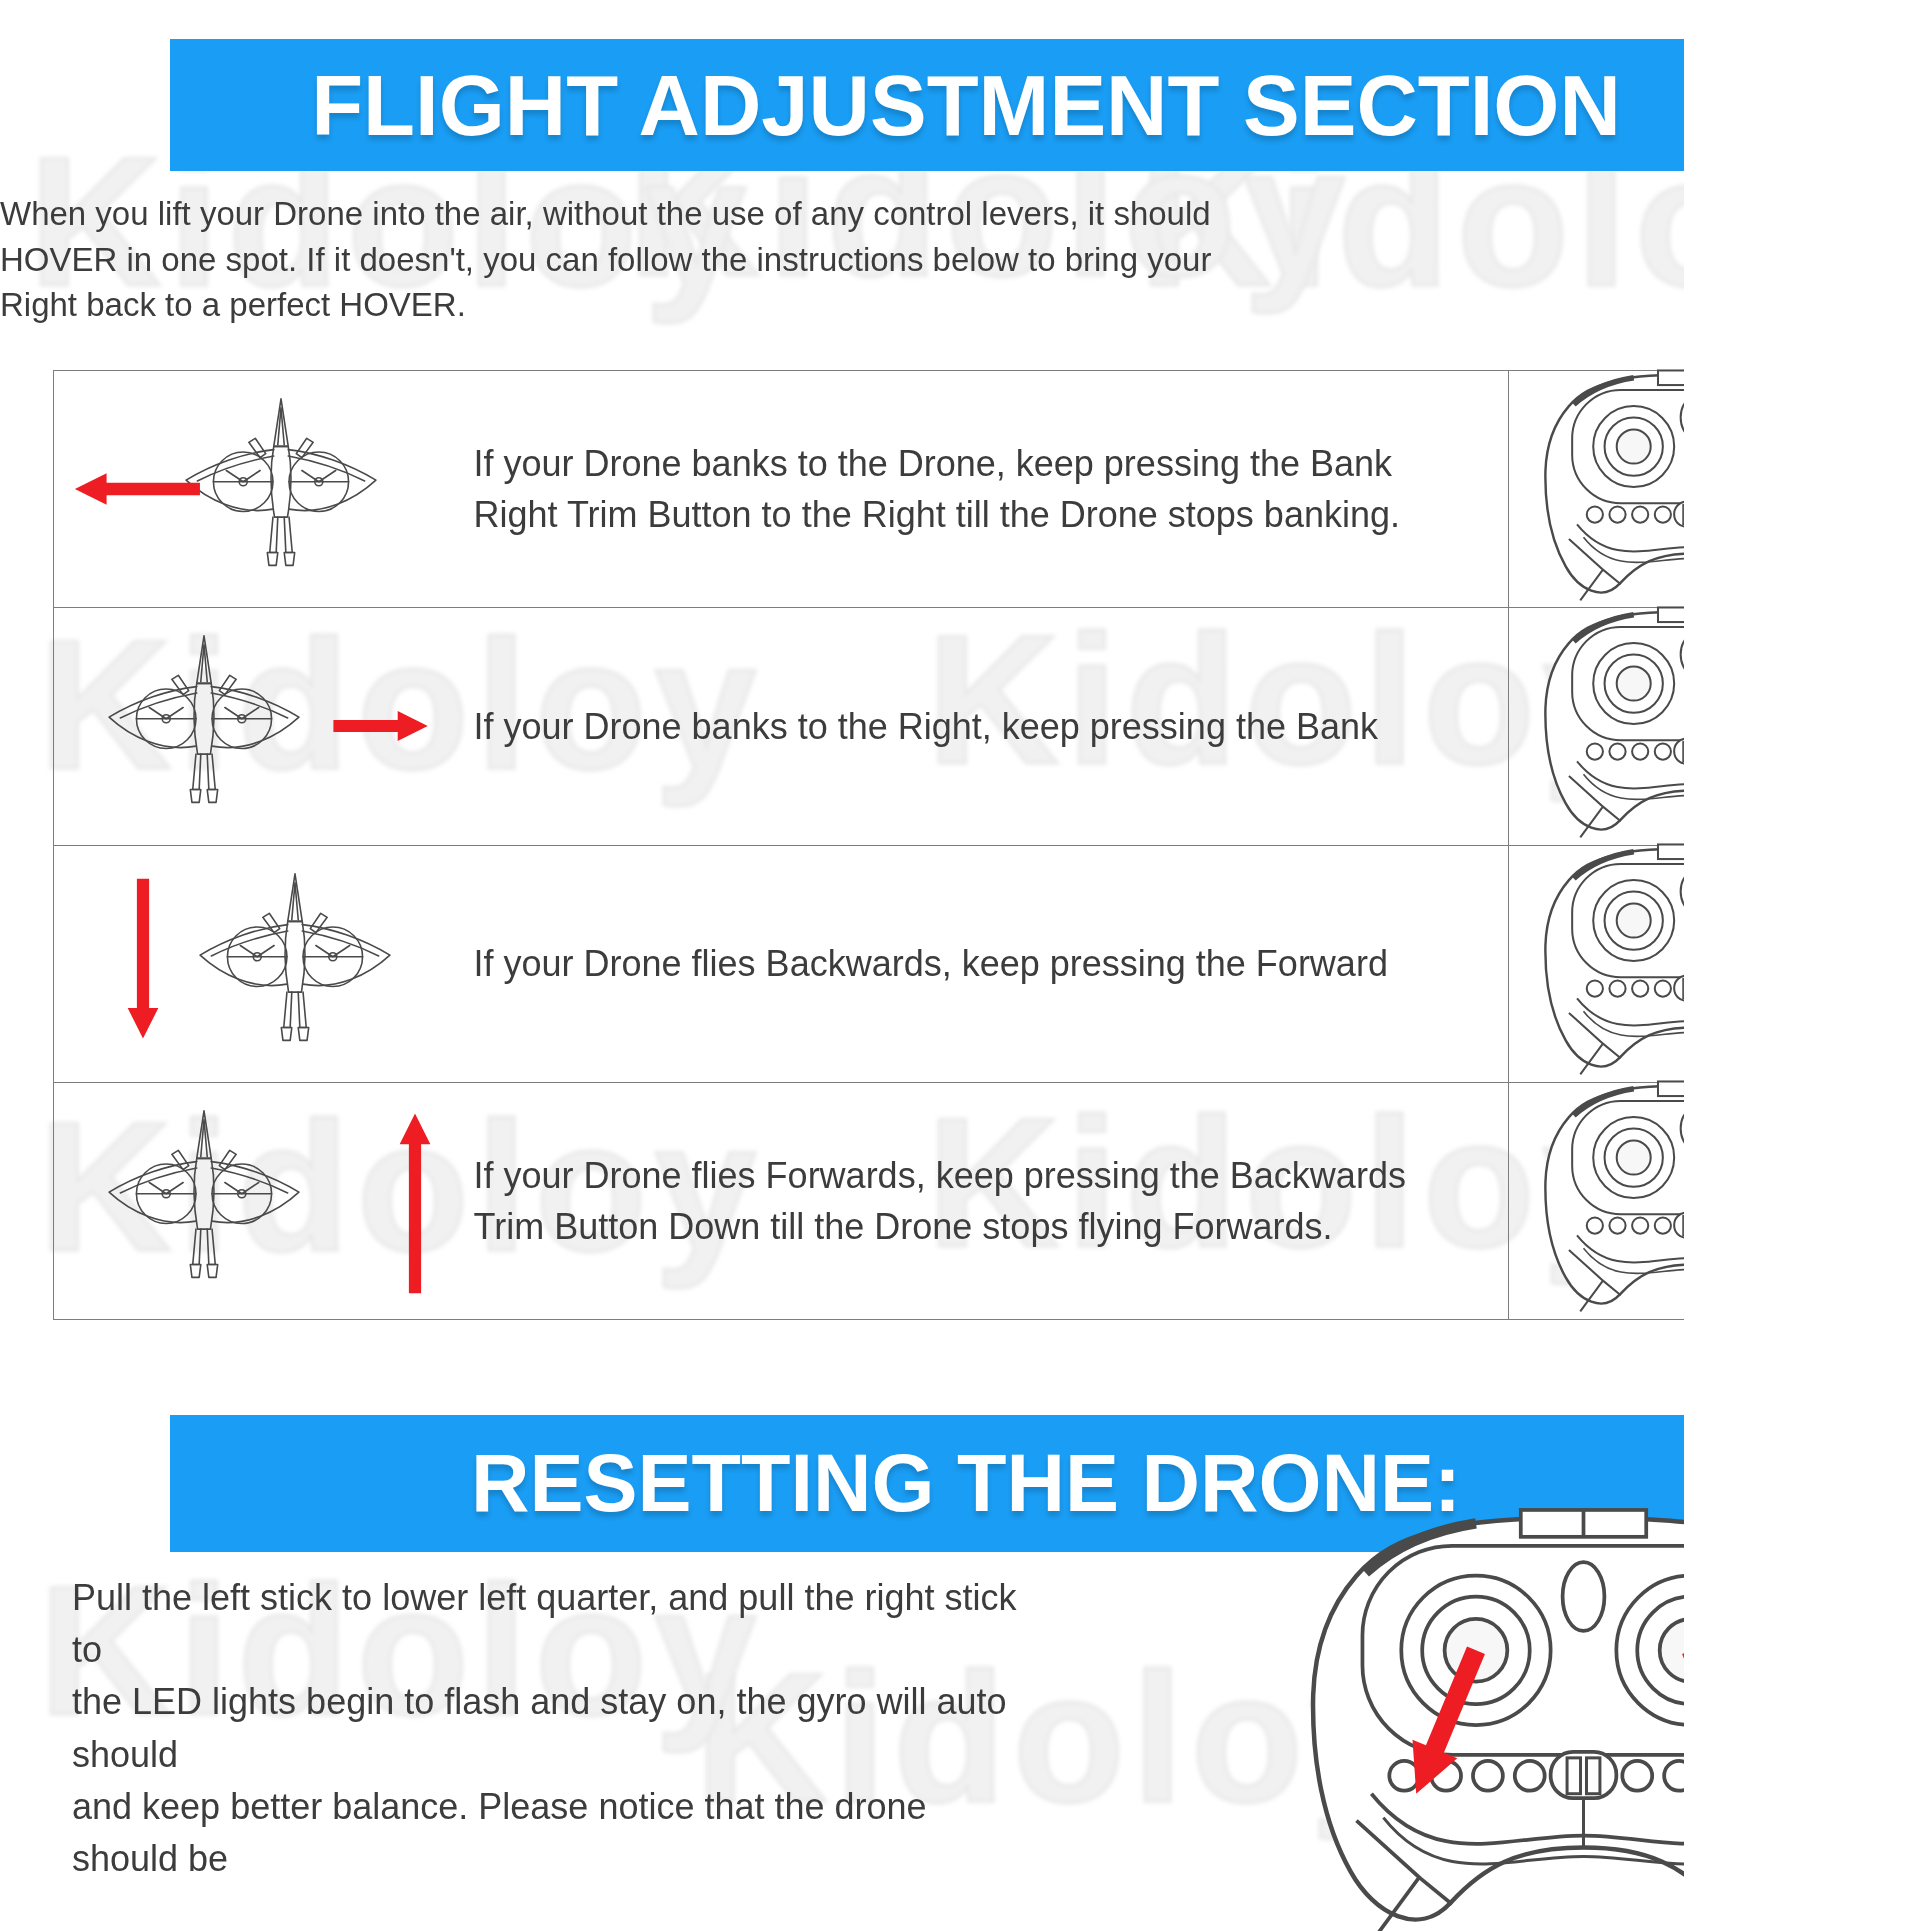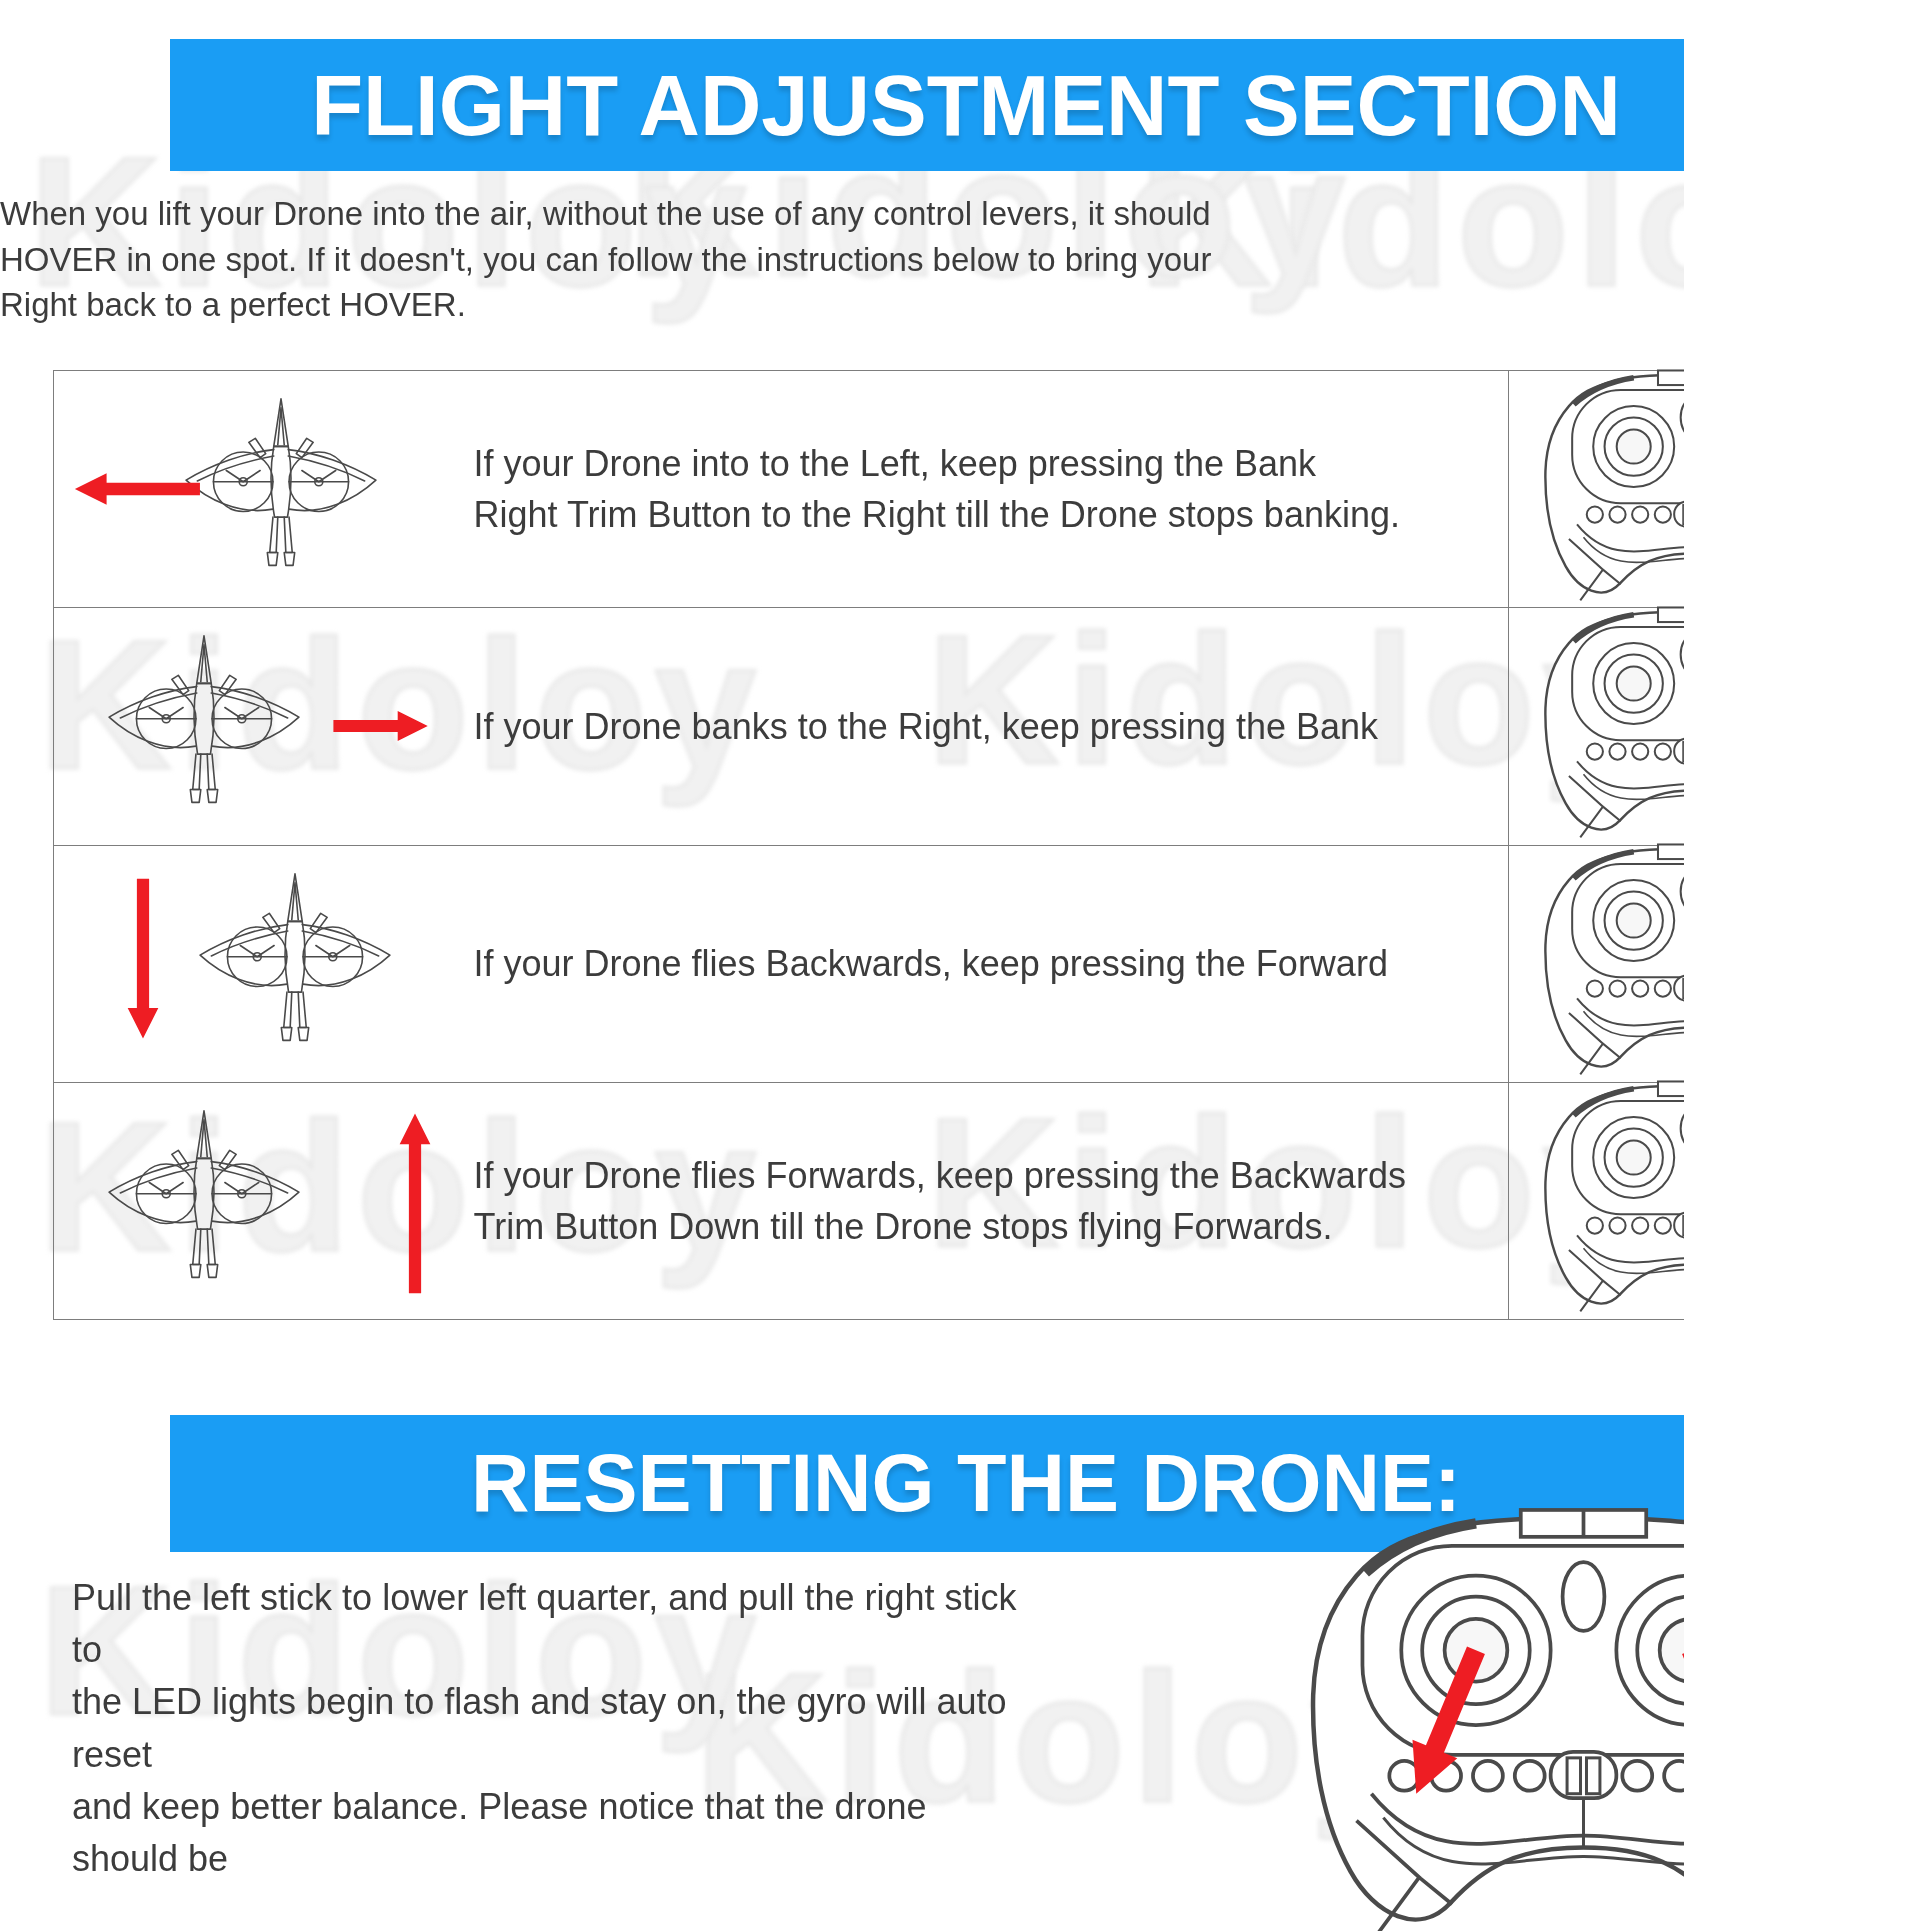--- a/index.html
+++ b/index.html
@@ -98,21 +98,21 @@
   </g>
               </svg>
             </span>
           <span class="dir-arrow">
               <svg viewBox="0 0 160 46" xmlns="http://www.w3.org/2000/svg">
                 <polygon fill="#EE1D23" points="150.0,16.0 47.0,16.0 47.0,5.5 12.0,23.0 47.0,40.5 47.0,30.0 150.0,30.0"></polygon>
               </svg>
             </span>
         </div>
         <div class="row-text">
-          <div>If your Drone into to the Left, keep pressing the Bank</div>
+          <div>If your Drone banks to the Drone, keep pressing the Bank</div>
           <div>Right Trim Button to the Right till the Drone stops banking.</div>
         </div>
       </div>
       <div class="cell-right">
         <span class="controller">
             <svg viewBox="0 0 400 310" xmlns="http://www.w3.org/2000/svg">
               <path d="M100,22 C138,10 262,10 300,22 C322,28 338,36 352,52 C372,75 380,102 381,132
      C382,176 374,218 356,250 C340,279 310,294 289,271 C267,247 244,234 200,234
      C156,234 133,247 111,271 C90,294 60,279 44,250 C26,218 18,176 19,132
      C20,102 28,75 48,52 C62,36 78,28 100,22 Z" fill="#fff" stroke="#4A4A4A" stroke-width="3"></path>
@@ -377,21 +377,21 @@
     </div>
 
   </div>
 
   <header class="band band2">
     <span class="band-title">RESETTING THE DRONE:</span>
   </header>
 
   <div class="reset-text">
     <div>Pull the left stick to lower left quarter, and pull the right stick to</div>
-    <div>the LED lights begin to flash and stay on, the gyro will auto reset</div>
+    <div>the LED lights begin to flash and stay on, the gyro will auto should</div>
     <div>and keep better balance. Please notice that the drone should be</div>
 
   </div>
 
   <span class="controller-big">
       <svg viewBox="0 0 400 310" xmlns="http://www.w3.org/2000/svg">
         <path d="M100,22 C138,10 262,10 300,22 C322,28 338,36 352,52 C372,75 380,102 381,132
      C382,176 374,218 356,250 C340,279 310,294 289,271 C267,247 244,234 200,234
      C156,234 133,247 111,271 C90,294 60,279 44,250 C26,218 18,176 19,132
      C20,102 28,75 48,52 C62,36 78,28 100,22 Z" fill="#fff" stroke="#4A4A4A" stroke-width="3"></path>

